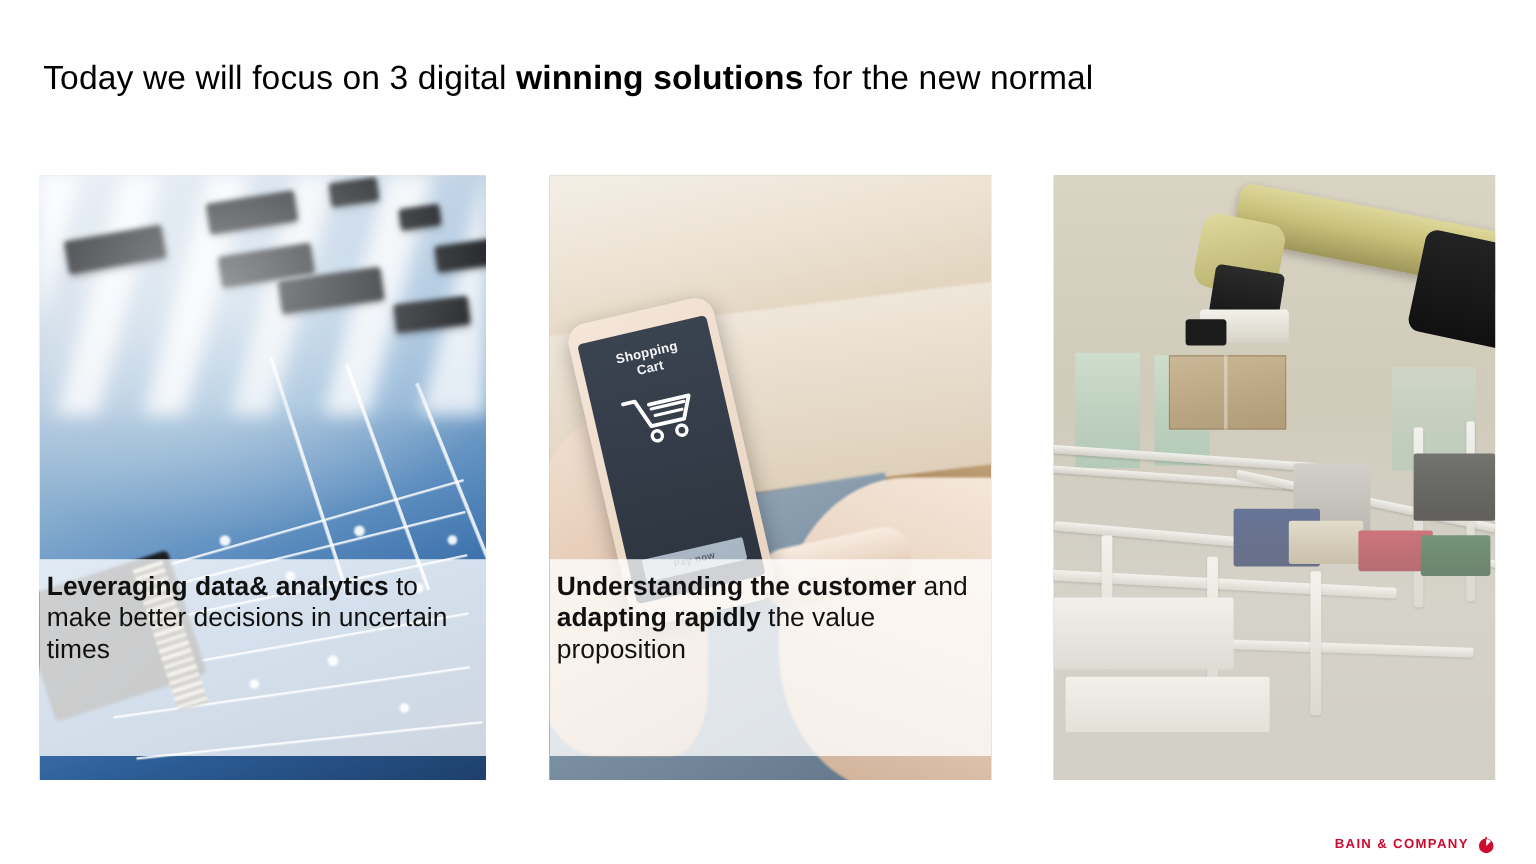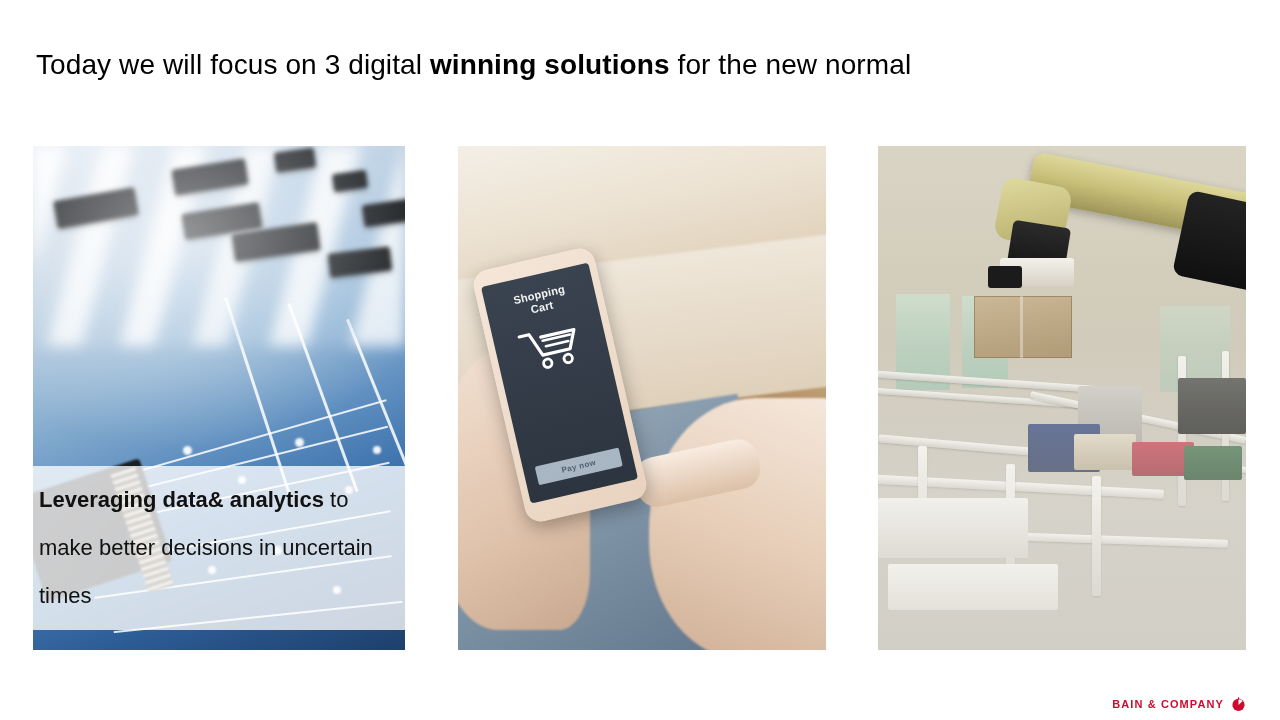--- a/index.html
+++ b/index.html
@@ -187,21 +187,21 @@
     background:linear-gradient(180deg,rgba(255,255,255,0) 40%,rgba(245,243,236,.35) 70%,rgba(235,232,224,.45) 100%);
   }
 
   
   .caption{
     position:absolute;left:0;right:0;top:320px;height:164px;
     background:rgba(255,255,255,.78);
     box-sizing:border-box;padding:10px 6px 0 6px;
   }
   .caption p{
-    margin:0;font-size:22px;line-height:48px;color:#111;font-weight:400;
+    margin:0;font-size:22px;line-height:26px;color:#111;font-weight:400;
   }
   .caption b{font-weight:700;}
 
   
   .logo{
     position:absolute;right:34px;bottom:8px;
     display:flex;align-items:center;gap:7px;
   }
   .logo-text{
     color:#cc0c2f;font-size:11px;font-weight:700;letter-spacing:1.1px;
@@ -286,20 +286,23 @@
               <line x1="26" y1="22" x2="49" y2="22" stroke="#fff" stroke-width="2.6" stroke-linecap="round"></line>
               <circle cx="24" cy="39" r="4.2" fill="none" stroke="#fff" stroke-width="2.8"></circle>
               <circle cx="45" cy="39" r="4.2" fill="none" stroke="#fff" stroke-width="2.8"></circle>
             </svg>
             <div class="paybtn">Pay now</div>
           </div>
         </div>
       </div>
     </div>
 
+    <div class="caption">
+      <p><b>Understanding the customer</b><span> and </span><b>adapting rapidly</b><span> the value proposition</span></p>
+    </div>
   </div>
 
   <div class="card" id="card3">
     <div class="photo">
       <div class="scene3">
         <div class="wall"></div>
         <div class="greenpanel" style="left:18px;top:148px;width:54px;height:96px;"></div>
         <div class="greenpanel" style="left:84px;top:150px;width:46px;height:92px;"></div>
         <div class="greenpanel" style="left:282px;top:160px;width:70px;height:86px;opacity:.55;"></div>
 

